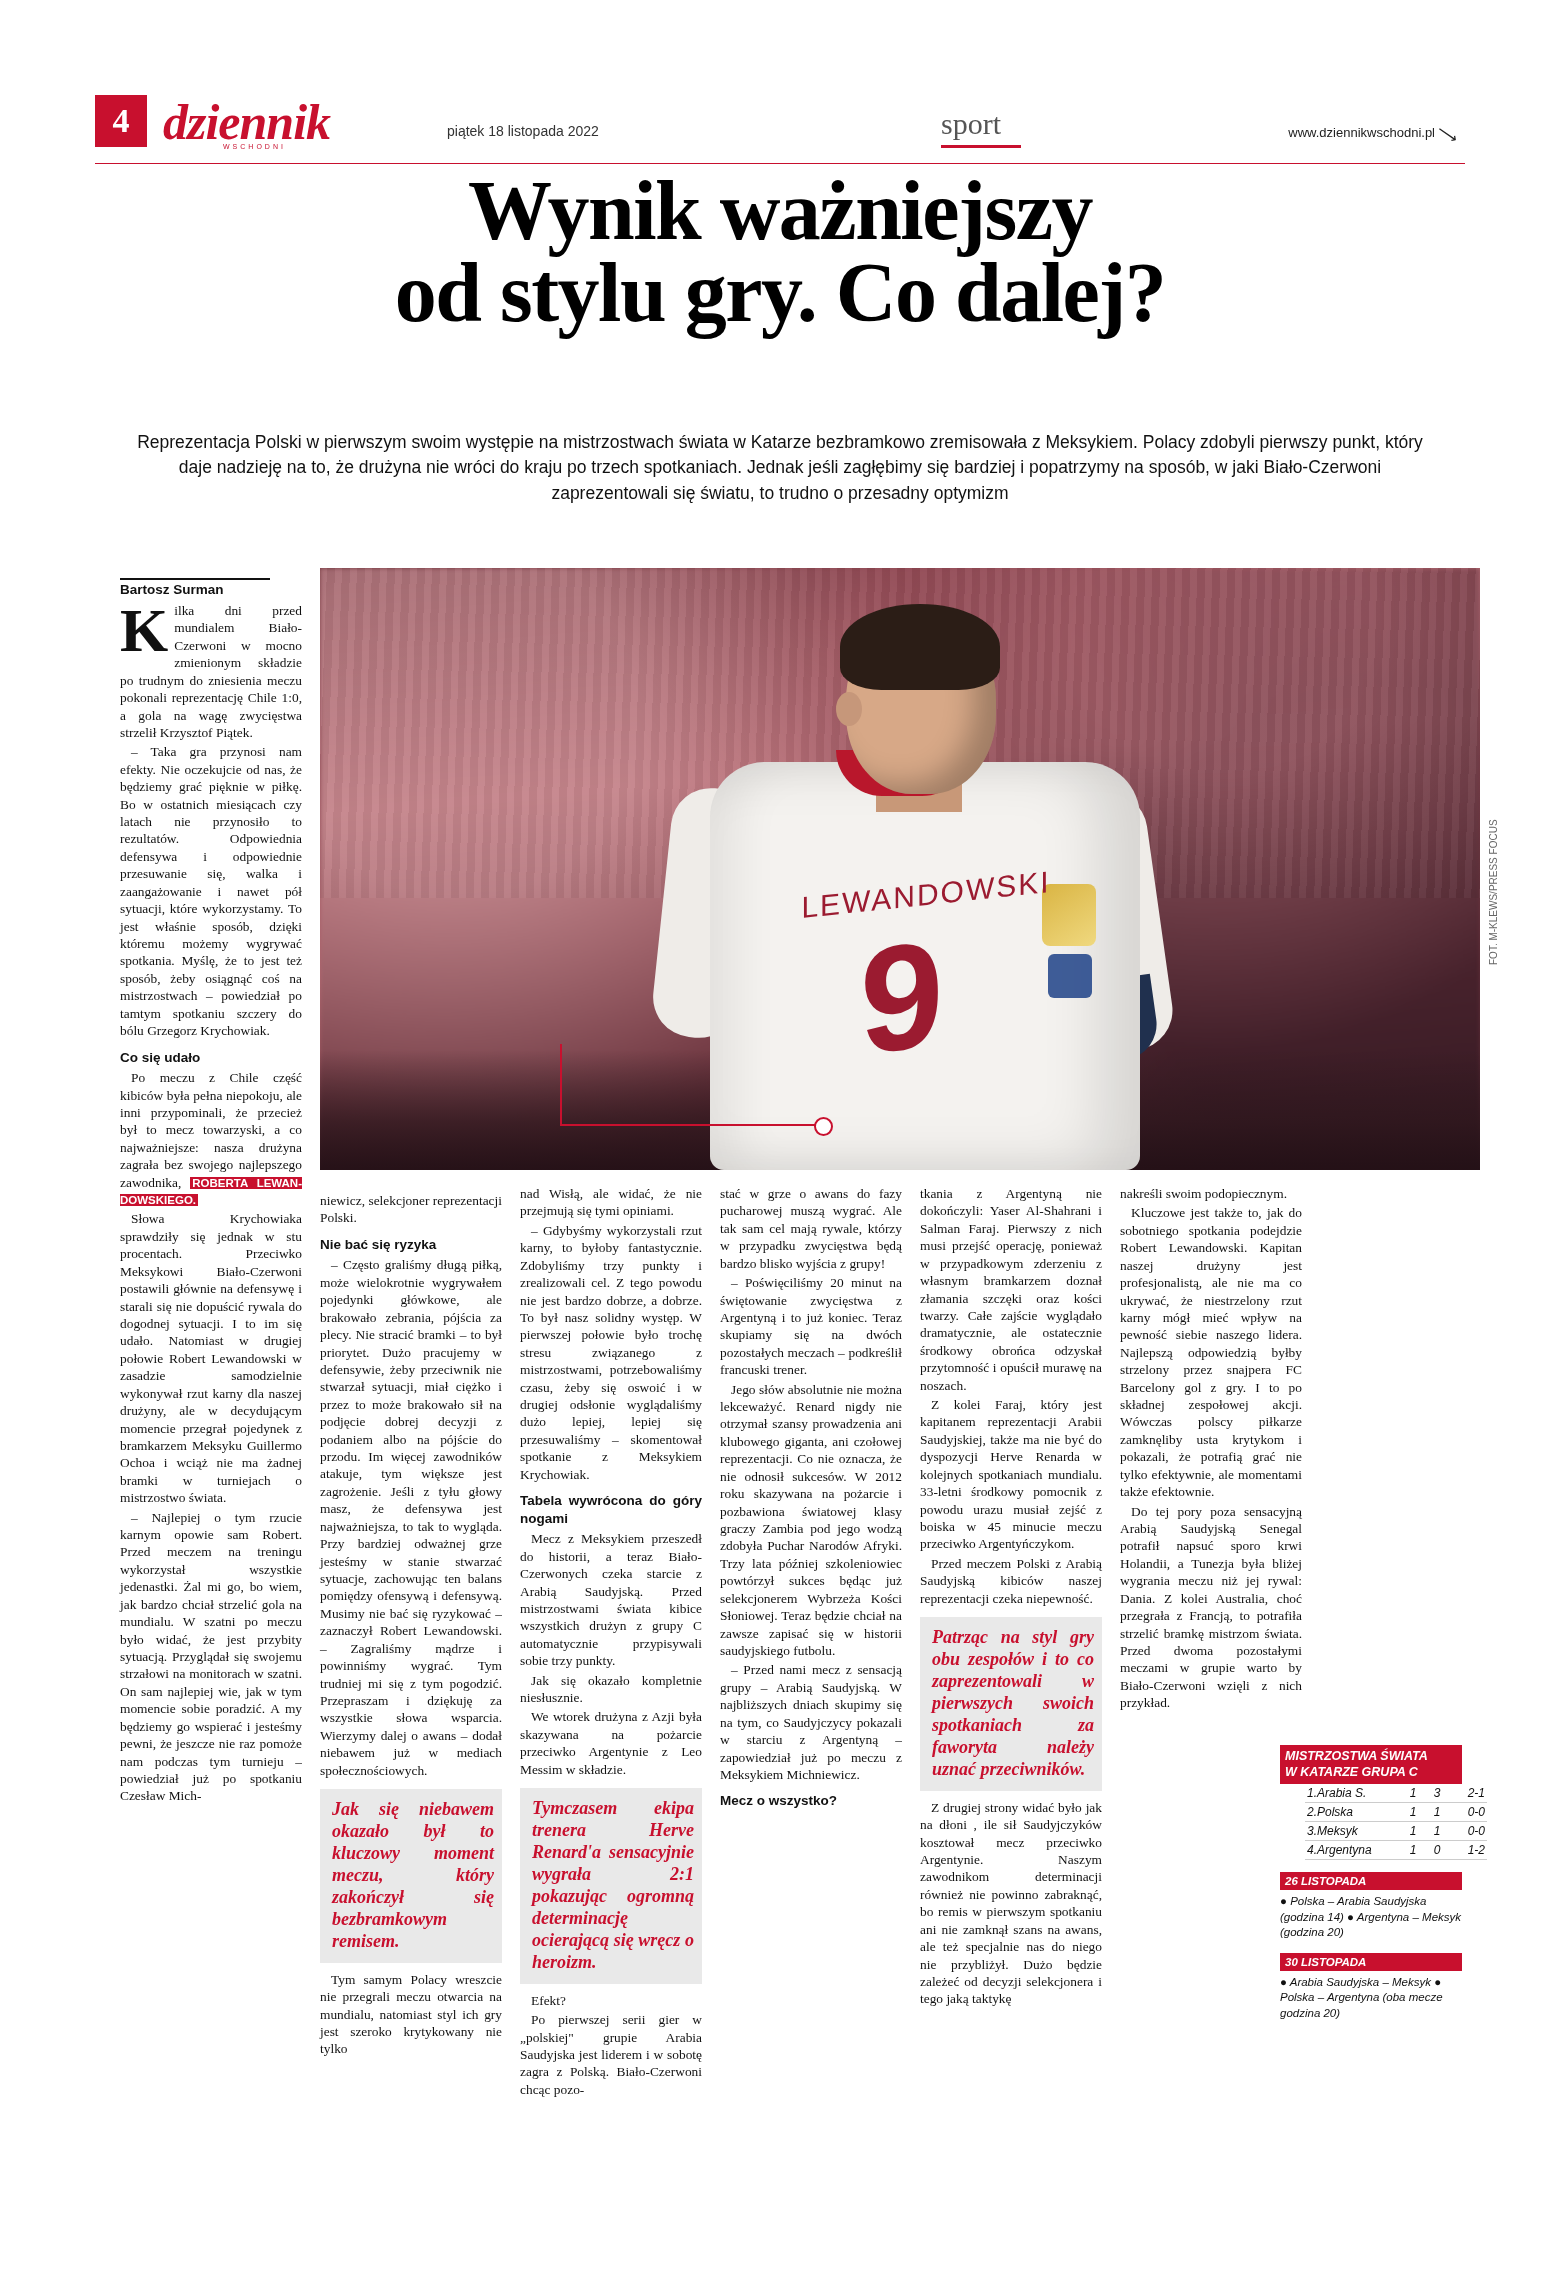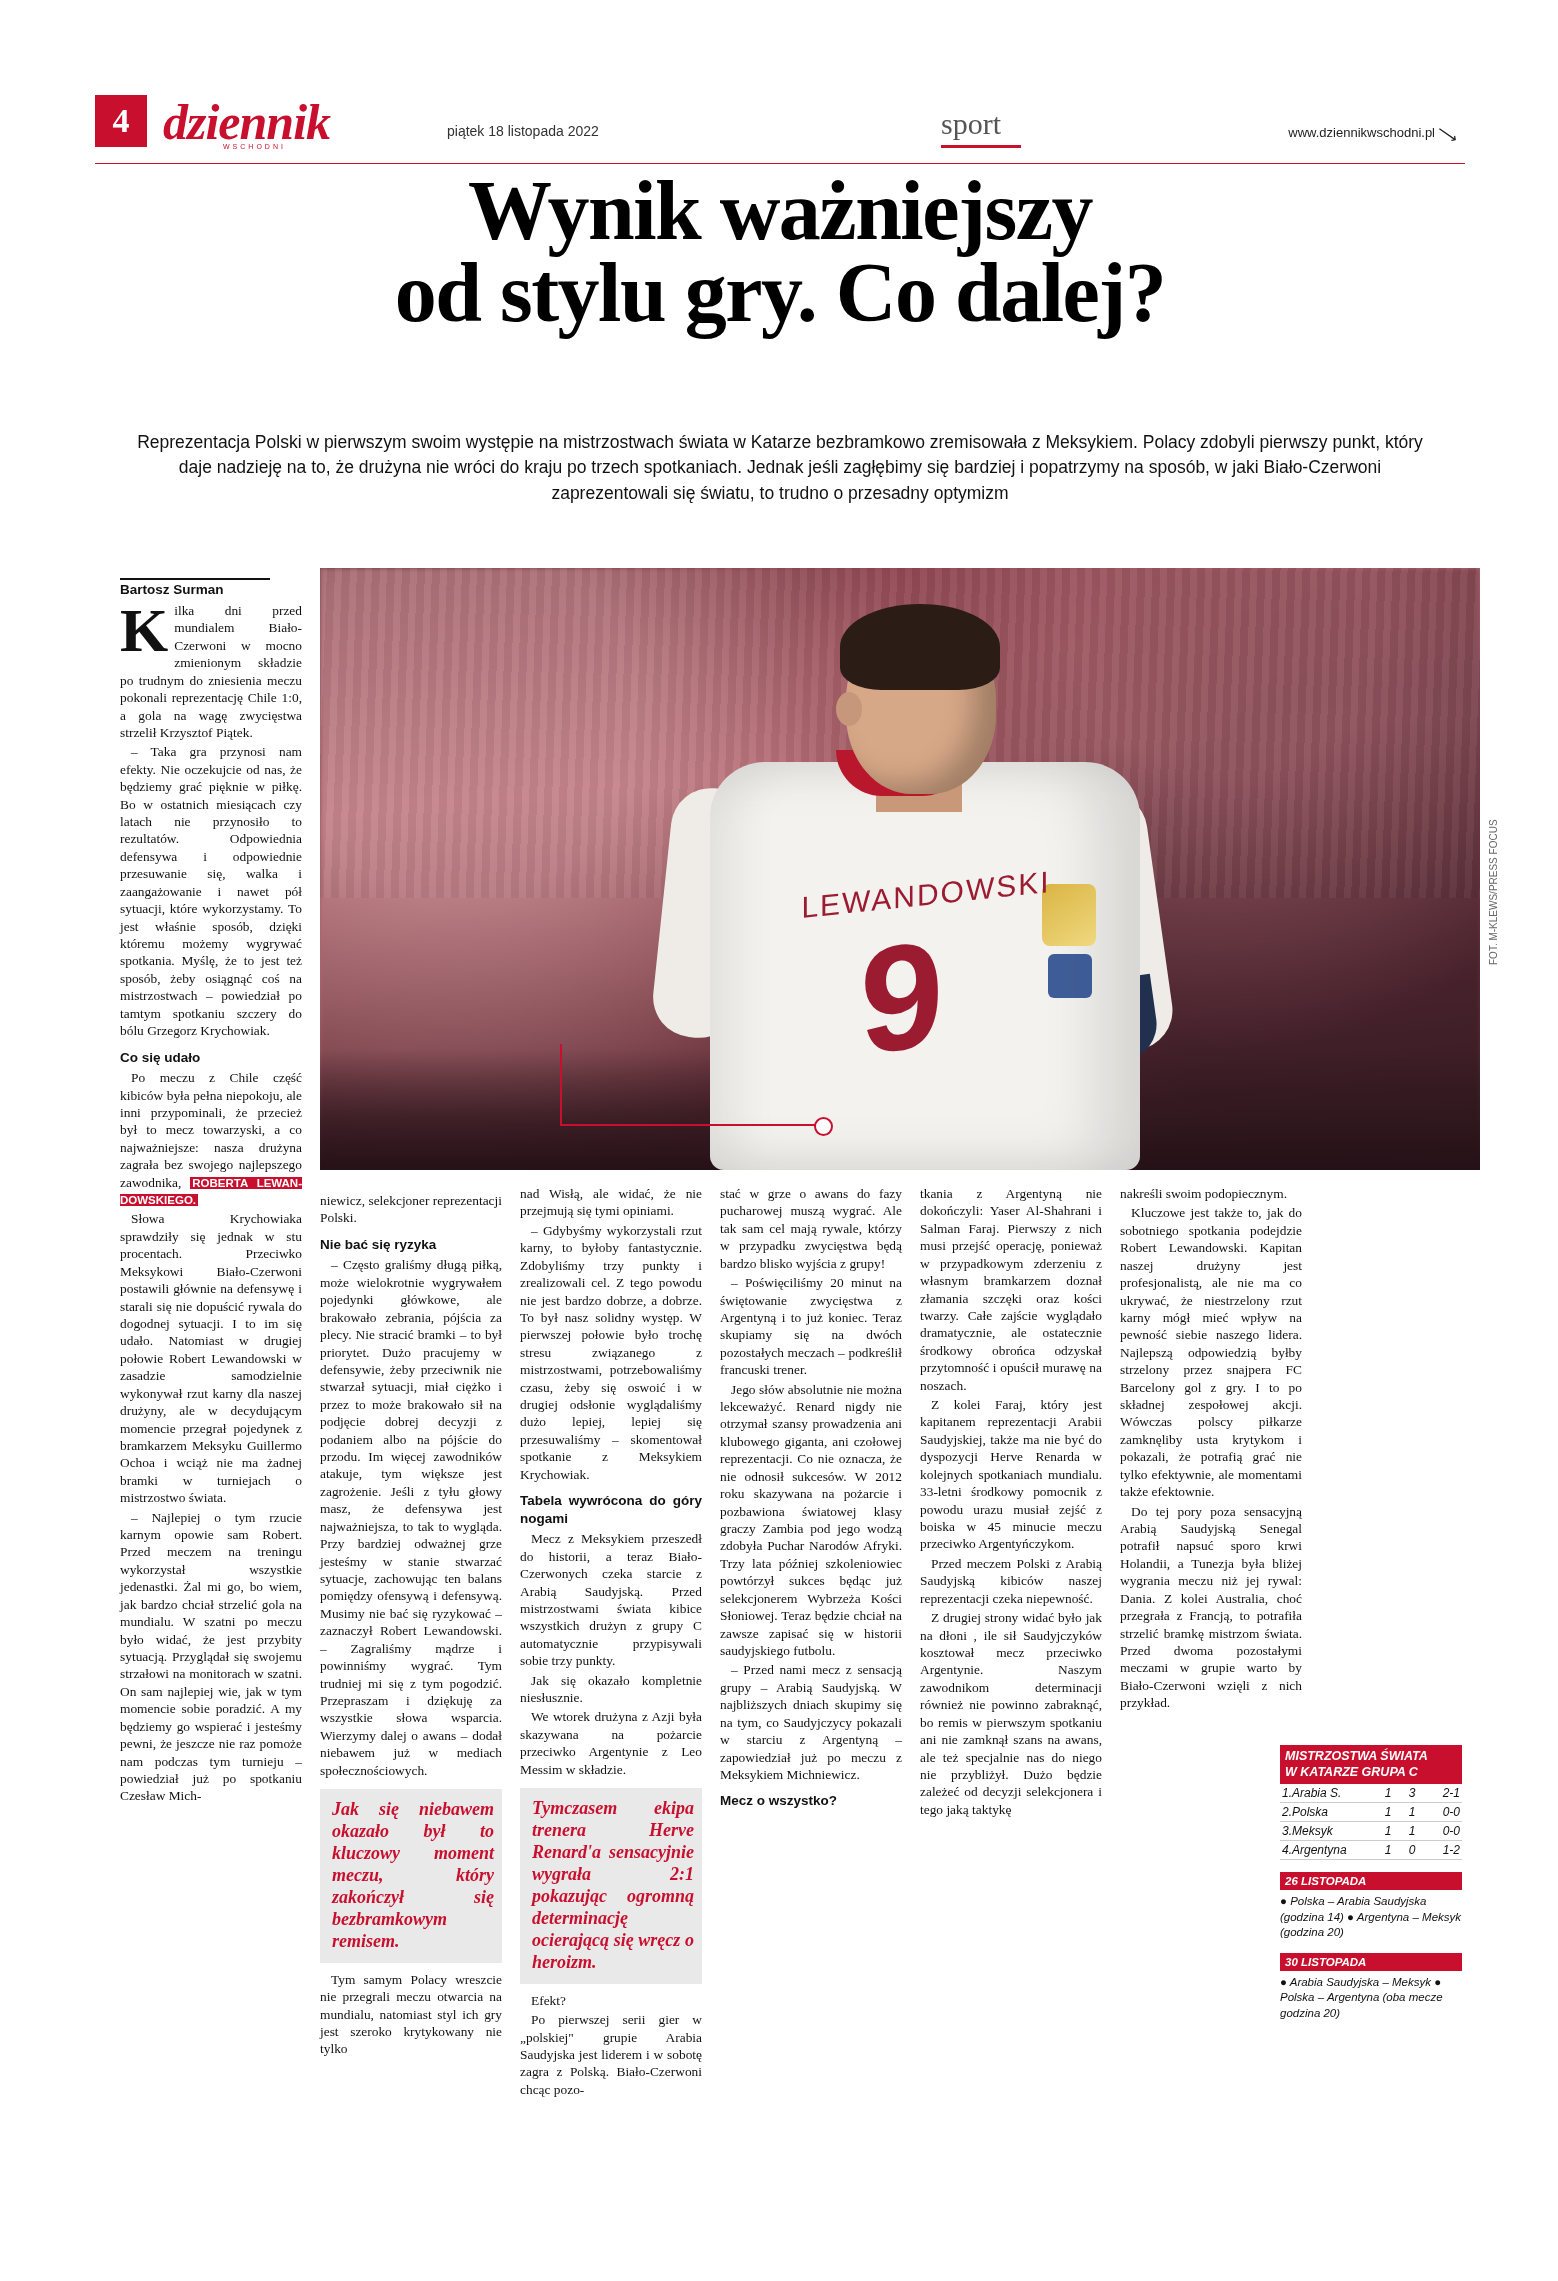--- a/index.html
+++ b/index.html
@@ -164,21 +164,21 @@
     padding:10px 8px 10px 12px;margin:10px 0 8px 0;text-indent:0;
     background:linear-gradient(90deg,#e9e9e9 0 100%);
   }
 
   
   .resbox{position:absolute;left:1280px;top:1745px;width:182px;font-style:italic;}
   .resbox .rhead{
     background:#c8102e;color:#fff;font-family:"Liberation Sans",sans-serif;font-weight:bold;
     font-size:12.5px;line-height:1.25;padding:4px 5px;
   }
-  .resbox table{width:100%;border-collapse:collapse;font-family:"Liberation Sans",sans-serif;font-size:12px;}
+  .resbox table{width:100%;border-collapse:collapse;font-family:"Liberation Sans",sans-serif;font-size:12px;margin-left:25px;}
   .resbox td{padding:2px 2px;border-bottom:1px solid #ccc;}
   .resbox td.t{text-align:left;}
   .resbox td.n{text-align:center;width:20px;}
   .resbox td.s{text-align:right;width:34px;}
   .datehead{
     background:#c8102e;color:#fff;font-family:"Liberation Sans",sans-serif;font-weight:bold;
     font-size:11.5px;padding:3px 5px;margin-top:12px;
   }
   .fixtures{font-family:"Liberation Sans",sans-serif;font-size:11.5px;line-height:1.35;margin-top:4px;color:#111;}
 </style>
@@ -268,20 +268,21 @@
     <p>– Poświęciliśmy 20 minut na świętowanie zwycięstwa z Argentyną i to już koniec. Teraz skupiamy się na dwóch pozostałych meczach – podkreślił francuski trener.</p>
     <p>Jego słów absolutnie nie można lekceważyć. Renard nigdy nie otrzymał szansy prowadzenia ani klubowego giganta, ani czołowej reprezentacji. Co nie oznacza, że nie odnosił sukcesów. W 2012 roku skazywana na pożarcie i pozbawiona światowej klasy graczy Zambia pod jego wodzą zdobyła Puchar Narodów Afryki. Trzy lata później szkoleniowiec powtórzył sukces będąc już selekcjonerem Wybrzeża Kości Słoniowej. Teraz będzie chciał na zawsze zapisać się w historii saudyjskiego futbolu.</p>
     <p>– Przed nami mecz z sensacją grupy – Arabią Saudyjską. W najbliższych dniach skupimy się na tym, co Saudyjczycy pokazali w starciu z Argentyną – zapowiedział już po meczu z Meksykiem Michniewicz.</p>
     <h4>Mecz o wszystko?</h4>
   </div>
 
   <div class="col" id="col5">
     <p class="noind">tkania z Argentyną nie dokończyli: Yaser Al-Shahrani i Salman Faraj. Pierwszy z nich musi przejść operację, ponieważ w przypadkowym zderzeniu z własnym bramkarzem doznał złamania szczęki oraz kości twarzy. Całe zajście wyglądało dramatycznie, ale ostatecznie środkowy obrońca odzyskał przytomność i opuścił murawę na noszach.</p>
     <p>Z kolei Faraj, który jest kapitanem reprezentacji Arabii Saudyjskiej, także ma nie być do dyspozycji Herve Renarda w kolejnych spotkaniach mundialu. 33-letni środkowy pomocnik z powodu urazu musiał zejść z boiska w 45 minucie meczu przeciwko Argentyńczykom.</p>
     <p>Przed meczem Polski z Arabią Saudyjską kibiców naszej reprezentacji czeka niepewność.</p>
+    <div class="pullquote">Patrząc na styl gry obu zespołów i to co zaprezentowali w pierwszych swoich spotkaniach za faworyta należy uznać przeciwników.</div>
     <p>Z drugiej strony widać było jak na dłoni , ile sił Saudyjczyków kosztował mecz przeciwko Argentynie. Naszym zawodnikom determinacji również nie powinno zabraknąć, bo remis w pierwszym spotkaniu ani nie zamknął szans na awans, ale też specjalnie nas do niego nie przybliżył. Dużo będzie zależeć od decyzji selekcjonera i tego jaką taktykę</p>
   </div>
 
   <div class="col" id="col6">
     <p class="noind">nakreśli swoim podopiecznym.</p>
     <p>Kluczowe jest także to, jak do sobotniego spotkania podejdzie Robert Lewandowski. Kapitan naszej drużyny jest profesjonalistą, ale nie ma co ukrywać, że niestrzelony rzut karny mógł mieć wpływ na pewność siebie naszego lidera. Najlepszą odpowiedzią byłby strzelony przez snajpera FC Barcelony gol z gry. I to po składnej zespołowej akcji. Wówczas polscy piłkarze zamknęliby usta krytykom i pokazali, że potrafią grać nie tylko efektywnie, ale momentami także efektownie.</p>
     <p>Do tej pory poza sensacyjną Arabią Saudyjską Senegal potrafił napsuć sporo krwi Holandii, a Tunezja była bliżej wygrania meczu niż jej rywal: Dania. Z kolei Australia, choć przegrała z Francją, to potrafiła strzelić bramkę mistrzom świata. Przed dwoma pozostałymi meczami w grupie warto by Biało-Czerwoni wzięli z nich przykład.</p>
   </div>
 
   <div class="resbox">

